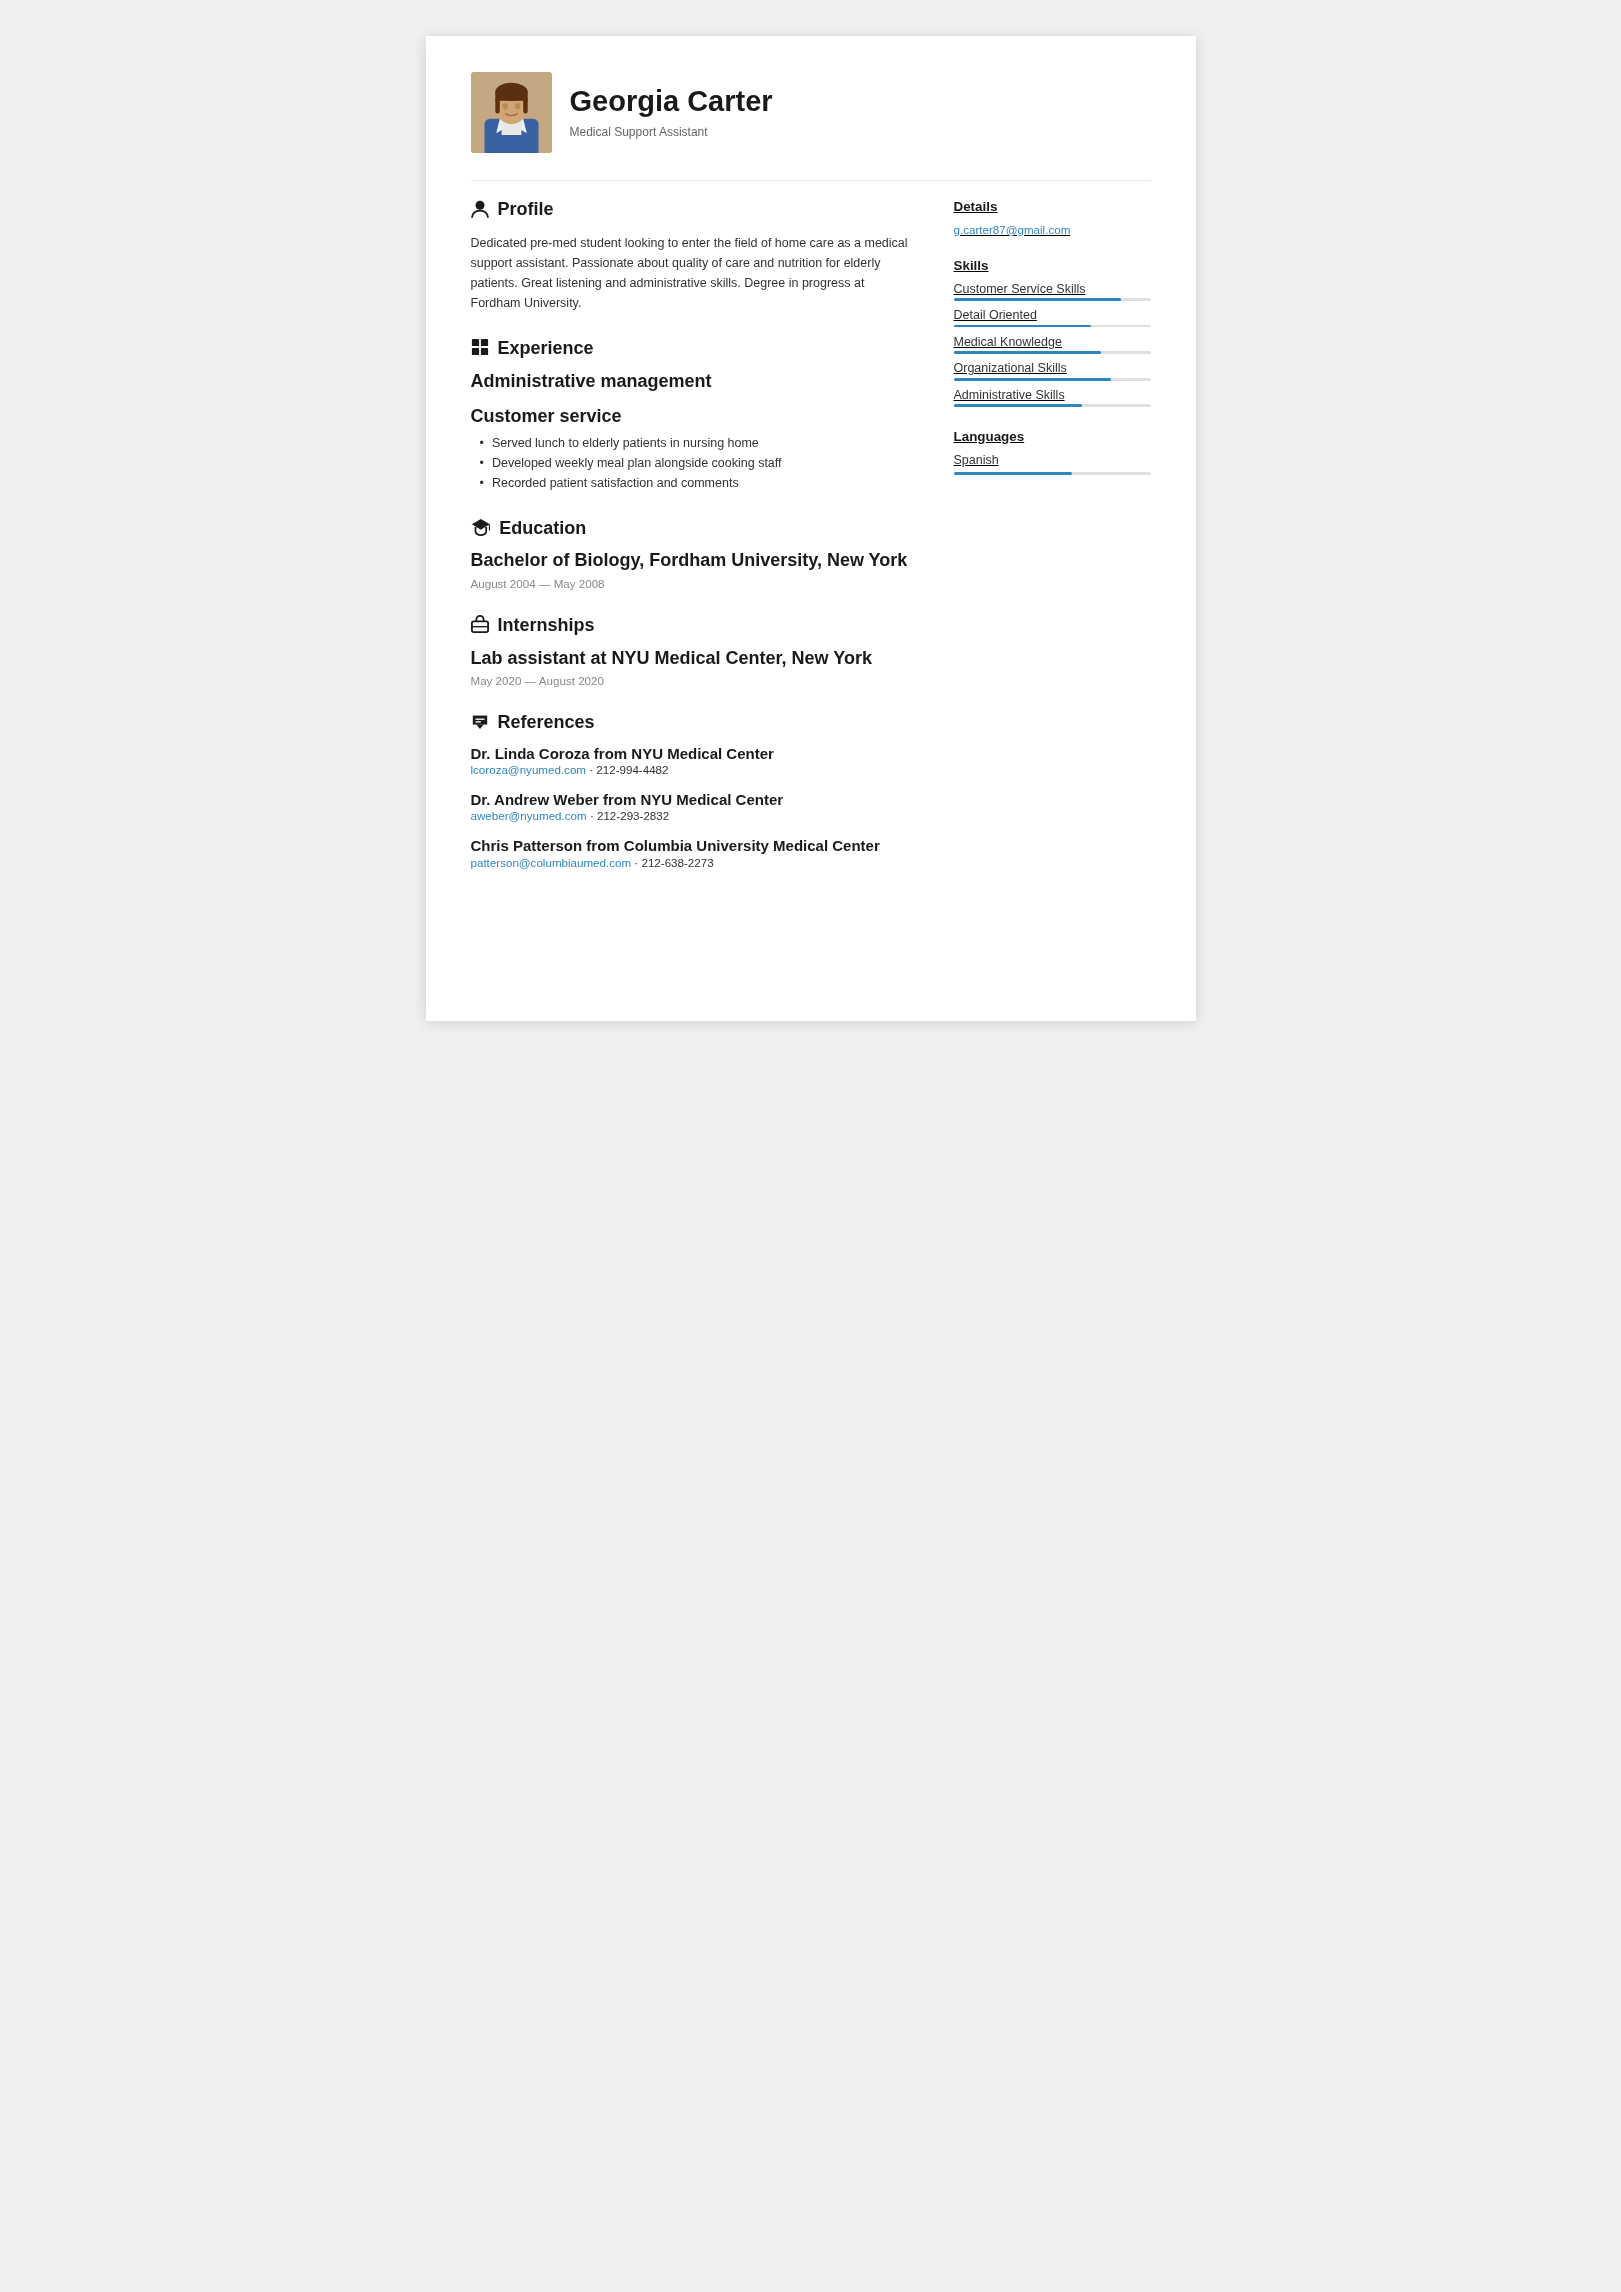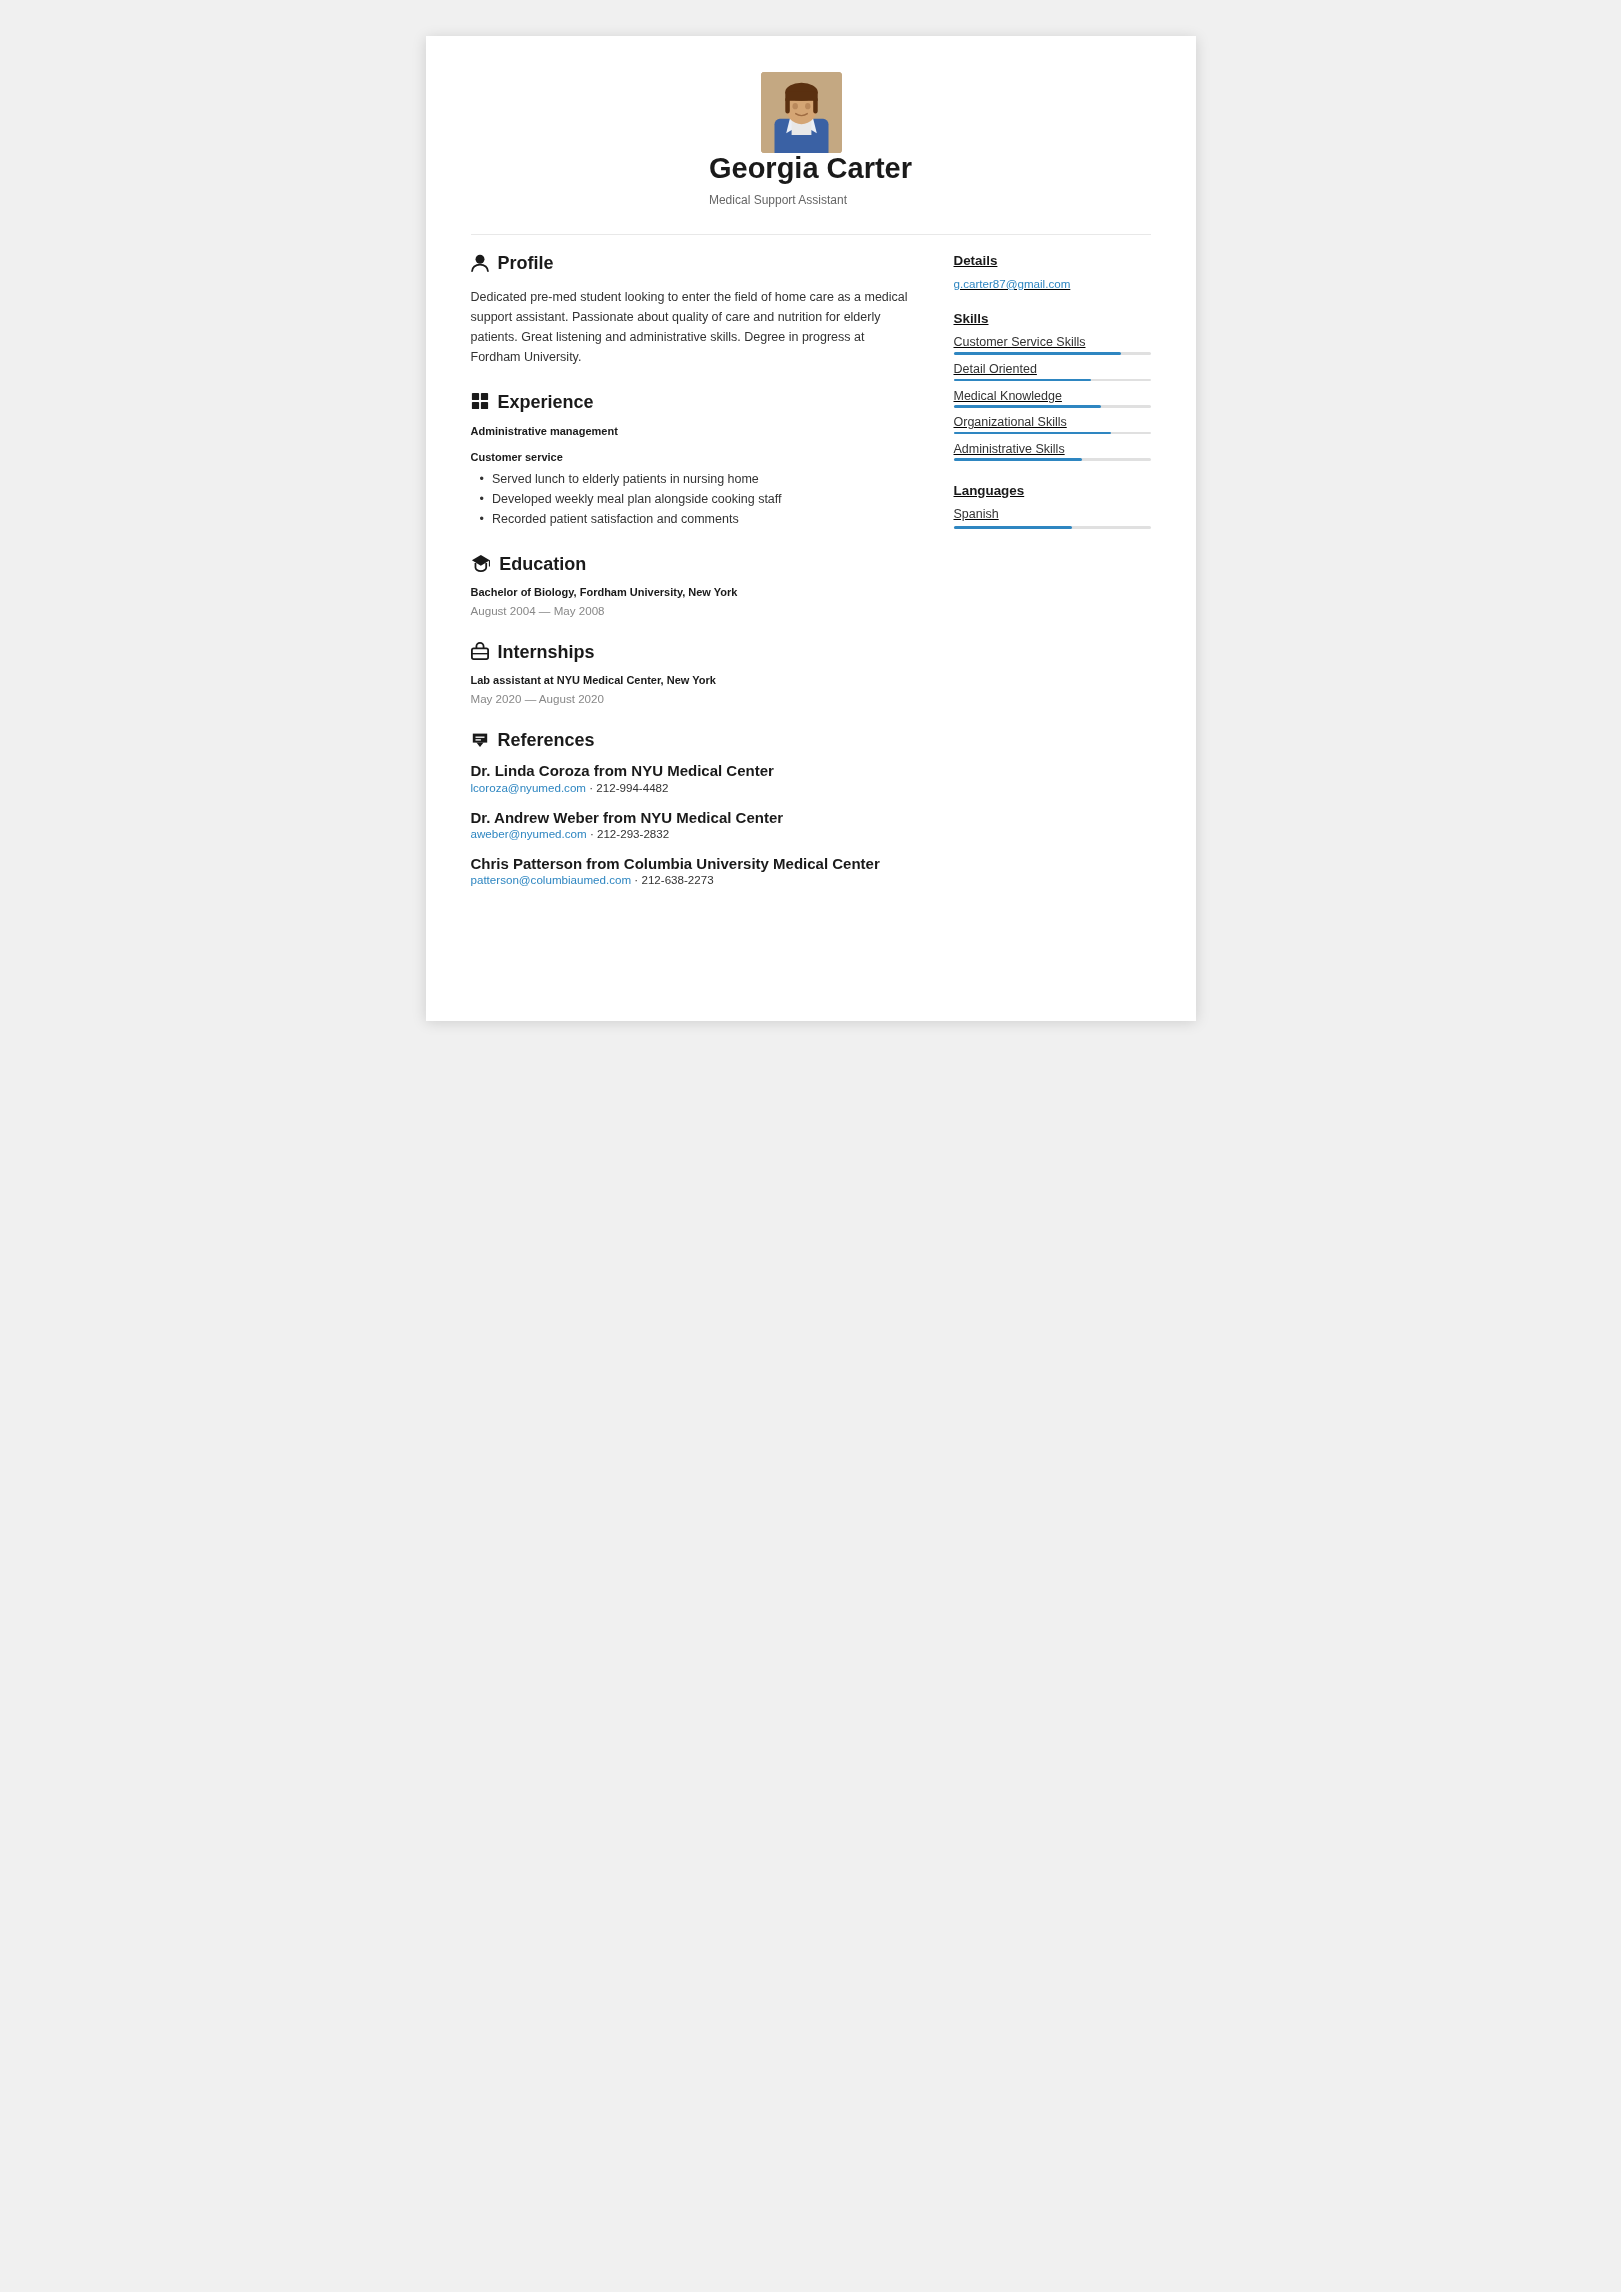--- a/index.html
+++ b/index.html
@@ -17,21 +17,20 @@
       padding: 36px 45px;
       box-shadow: 0 1.8px 13.4px rgba(0,0,0,0.15);
       display: flex;
       flex-direction: column;
     }
     
     .header {
       display: flex;
       align-items: center;
       margin-bottom: 27px;
-      flex-direction: column;
     }
     .avatar {
       width: 81px;
       height: 81px;
       border-radius: 3.6px;
       overflow: hidden;
       margin-right: 18px;
       flex-shrink: 0;
       background: #c8a882;
       display: flex;
@@ -84,21 +83,21 @@
     .section-body {
       font-size: 12.5px;
       color: #333;
       line-height: 1.6;
     }
     
     .subsection {
       margin-bottom: 14.3px;
     }
     .subsection-title {
-      font-size: 11px;
+      font-size: 18px;
       font-weight: 700;
       color: #1a1a1a;
       margin-bottom: 5.4px;
     }
     .subsection-date {
       font-size: 11.6px;
       color: #888;
       margin-bottom: 5.4px;
     }
     ul.bullet-list {

